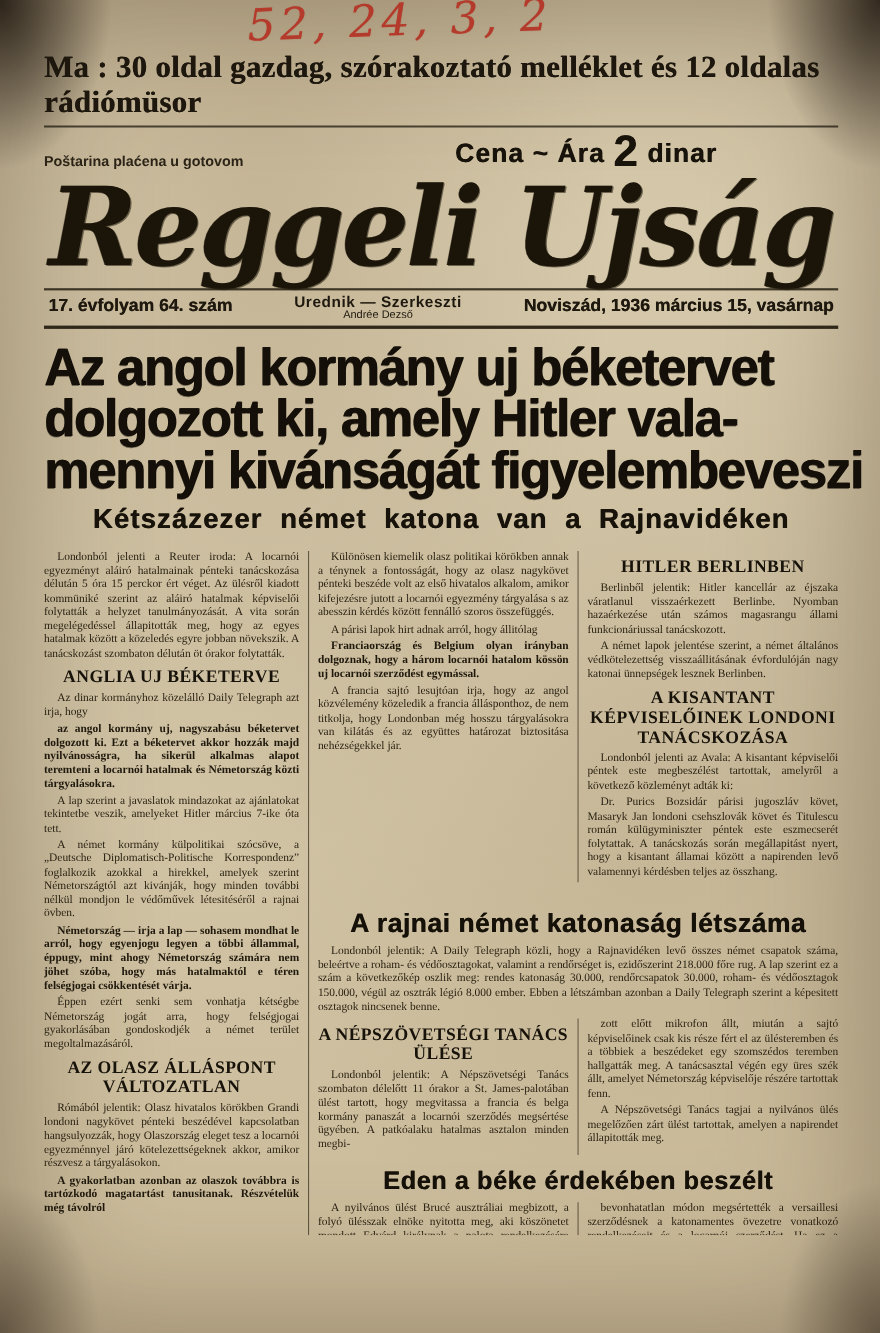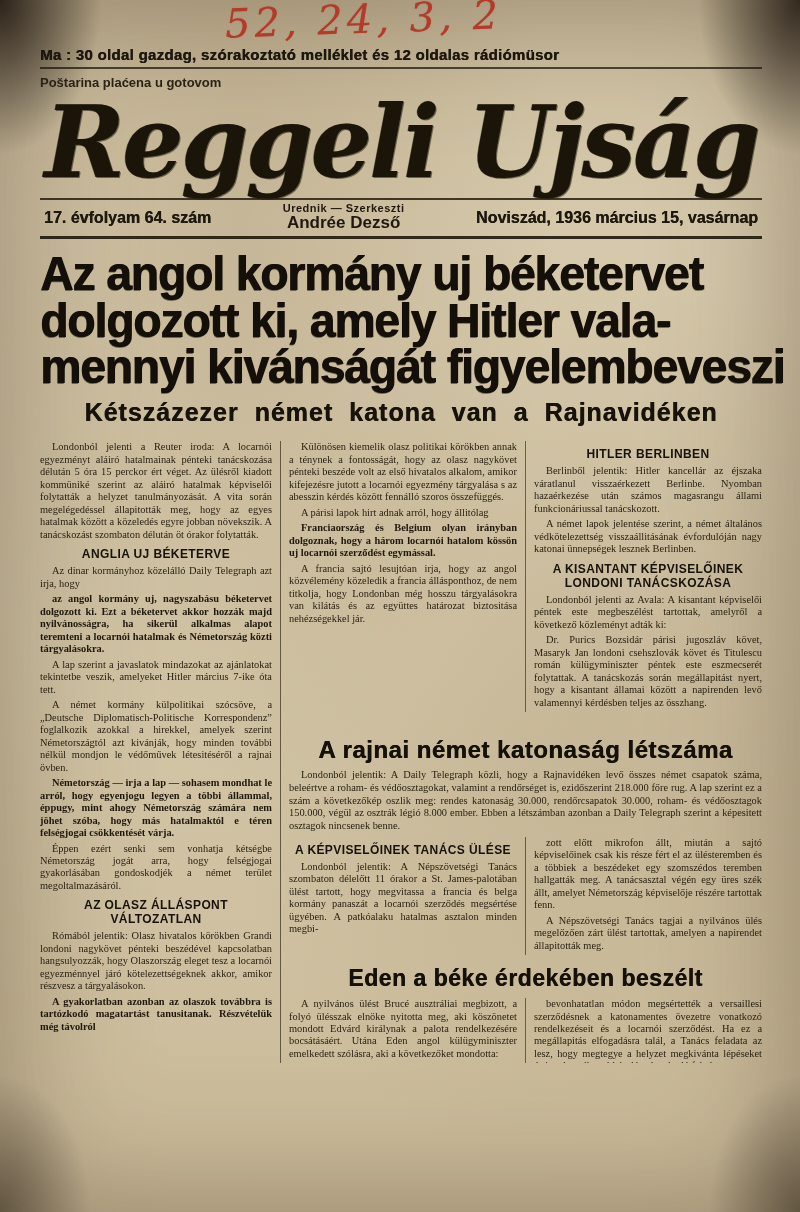--- a/index.html
+++ b/index.html
@@ -28,23 +28,23 @@
     font-style:italic;
     color:#b43a2b;
     font-size:40px;
     letter-spacing:4px;
     transform:rotate(-2deg);
     text-shadow:0 0 1px rgba(180,58,43,.5);
   }
 
   .topline{
     margin-top:40px;
-    font-family:Liberation Sans, sans-serif;
-    font-weight:bold;
-    font-size:15px;
+    font-family:Liberation Serif, serif;
+    font-weight:bold;
+    font-size:28px;
     letter-spacing:.3px;
     color:#1d170e;
     border-bottom:2px solid rgba(30,24,15,.75);
     padding-bottom:4px;
     text-shadow:.4px 0 0 currentColor;
   }
   .subtop{
     display:flex;justify-content:space-between;align-items:flex-end;
     margin-top:6px;
   }
@@ -79,22 +79,22 @@
   .rule-heavy{height:3px;background:#1f180c;margin-top:2px;opacity:.9;}
 
   .dateline{
     display:flex;justify-content:space-between;align-items:center;
     padding:3px 4px 2px;
     font-family:"Liberation Sans", sans-serif;
     color:#1e180e;
   }
   .dateline .issue,.dateline .date{font-weight:bold;font-size:16px;text-shadow:.3px 0 0 currentColor;}
   .editor-box{text-align:center;line-height:1.05;}
-  .editor-label{font-size:11px;font-weight:bold;letter-spacing:.5px;display:block;}
-  .editor-name{font-size:17px;font-weight:bold;display:block;}
+  .editor-label{font-size:14px;font-weight:bold;letter-spacing:.5px;display:block;}
+  .editor-name{font-size:10px;font-weight:normal;display:block;}
 
   .headline{
     margin:14px 0 4px;
     font-family:"Liberation Sans", sans-serif;
     font-weight:bold;
     font-size:46px;
     line-height:.98;
     letter-spacing:-1px;
     color:#140f08;
     text-shadow:1px 0 0 currentColor, 0 1px 0 rgba(20,15,8,.5);
@@ -147,23 +147,23 @@
     font-size:10.4px;
     line-height:1.2;
     text-align:justify;
     text-indent:12px;
     color:#2a2213;
   }
   .bold-para{font-weight:bold;color:#1f180c;}
   .col-heading{
     margin:6px 0 4px;
     text-align:center;
-    font-family:Liberation Sans, sans-serif;
-    font-weight:bold;
-    font-size:12px;
+    font-family:Liberation Serif, serif;
+    font-weight:bold;
+    font-size:16px;
     letter-spacing:.4px;
     color:#17120a;
   }
   .section-heading{
     margin:24px 0 5px;
     text-align:center;
     font-family:"Liberation Sans", sans-serif;
     font-weight:bold;
     font-size:24px;
     letter-spacing:.5px;
@@ -181,20 +181,25 @@
 
 <div class="page">
   <div class="inner">
 
     <div class="handwriting">52, 24, 3, 2</div>
 
     <div class="topline">Ma : 30 oldal gazdag, szórakoztató melléklet és 12 oldalas rádiómüsor</div>
 
     <div class="subtop">
       <span class="postage">Poštarina plaćena u gotovom</span>
+      <span class="price">
+        <span>Cena ~ Ára</span>
+        <b class="big">2</b>
+        <span>dinar</span>
+      </span>
     </div>
 
     <div class="masthead">Reggeli Ujság</div>
 
     <div class="rule-thin"></div>
 
     <div class="dateline">
       <span class="issue">17. évfolyam 64. szám</span>
       <span class="editor-box">
         <span class="editor-label">Urednik — Szerkeszti</span>
@@ -247,21 +252,21 @@
               <p class="para">Londonból jelenti az Avala: A kisantant képviselői péntek este megbeszélést tartottak, amelyről a következő közleményt adták ki:</p>
               <p class="para">Dr. Purics Bozsidár párisi jugoszláv követ, Masaryk Jan londoni csehszlovák követ és Titulescu román külügyminiszter péntek este eszmecserét folytattak. A tanácskozás során megállapitást nyert, hogy a kisantant államai között a napirenden levő valamennyi kérdésben teljes az összhang.</p>
             </div>
         </div>
 
         <h4 class="section-heading">A rajnai német katonaság létszáma</h4>
         <p class="span-para">Londonból jelentik: A Daily Telegraph közli, hogy a Rajnavidéken levő összes német csapatok száma, beleértve a roham- és védőosztagokat, valamint a rendőrséget is, ezidőszerint 218.000 főre rug. A lap szerint ez a szám a következőkép oszlik meg: rendes katonaság 30.000, rendőrcsapatok 30.000, roham- és védőosztagok 150.000, végül az osztrák légió 8.000 ember. Ebben a létszámban azonban a Daily Telegraph szerint a képesitett osztagok nincsenek benne.</p>
 
         <div class="two-cols">
           <div class="col">
-              <h5 class="col-heading">A KÉPVISELŐINEK TANÁCS ÜLÉSE</h5>
+              <h5 class="col-heading">A NÉPSZÖVETSÉGI TANÁCS ÜLÉSE</h5>
               <p class="para">Londonból jelentik: A Népszövetségi Tanács szombaton délelőtt 11 órakor a St. James-palotában ülést tartott, hogy megvitassa a francia és belga kormány panaszát a locarnói szerződés megsértése ügyében. A patkóalaku hatalmas asztalon minden megbi-</p>
             </div>
           <div class="col">
               <p class="para">zott előtt mikrofon állt, miután a sajtó képviselőinek csak kis része fért el az ülésteremben és a többiek a beszédeket egy szomszédos teremben hallgatták meg. A tanácsasztal végén egy üres szék állt, amelyet Németország képviselője részére tartottak fenn.</p>
               <p class="para">A Népszövetségi Tanács tagjai a nyilvános ülés megelőzően zárt ülést tartottak, amelyen a napirendet állapitották meg.</p>
             </div>
         </div>
 
         <h4 class="section-heading large">Eden a béke érdekében beszélt</h4>
 

